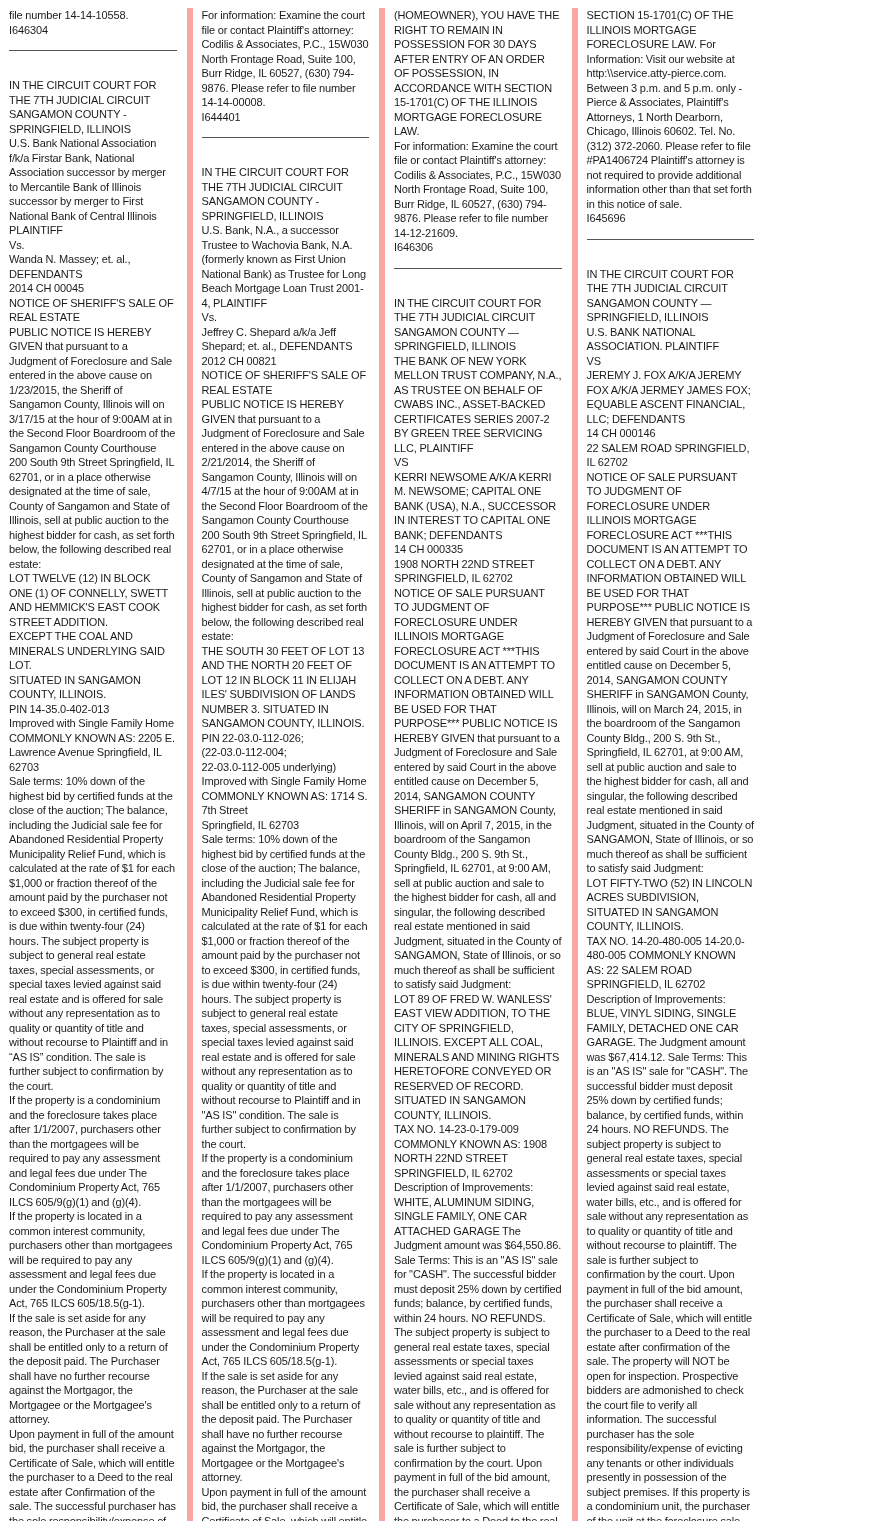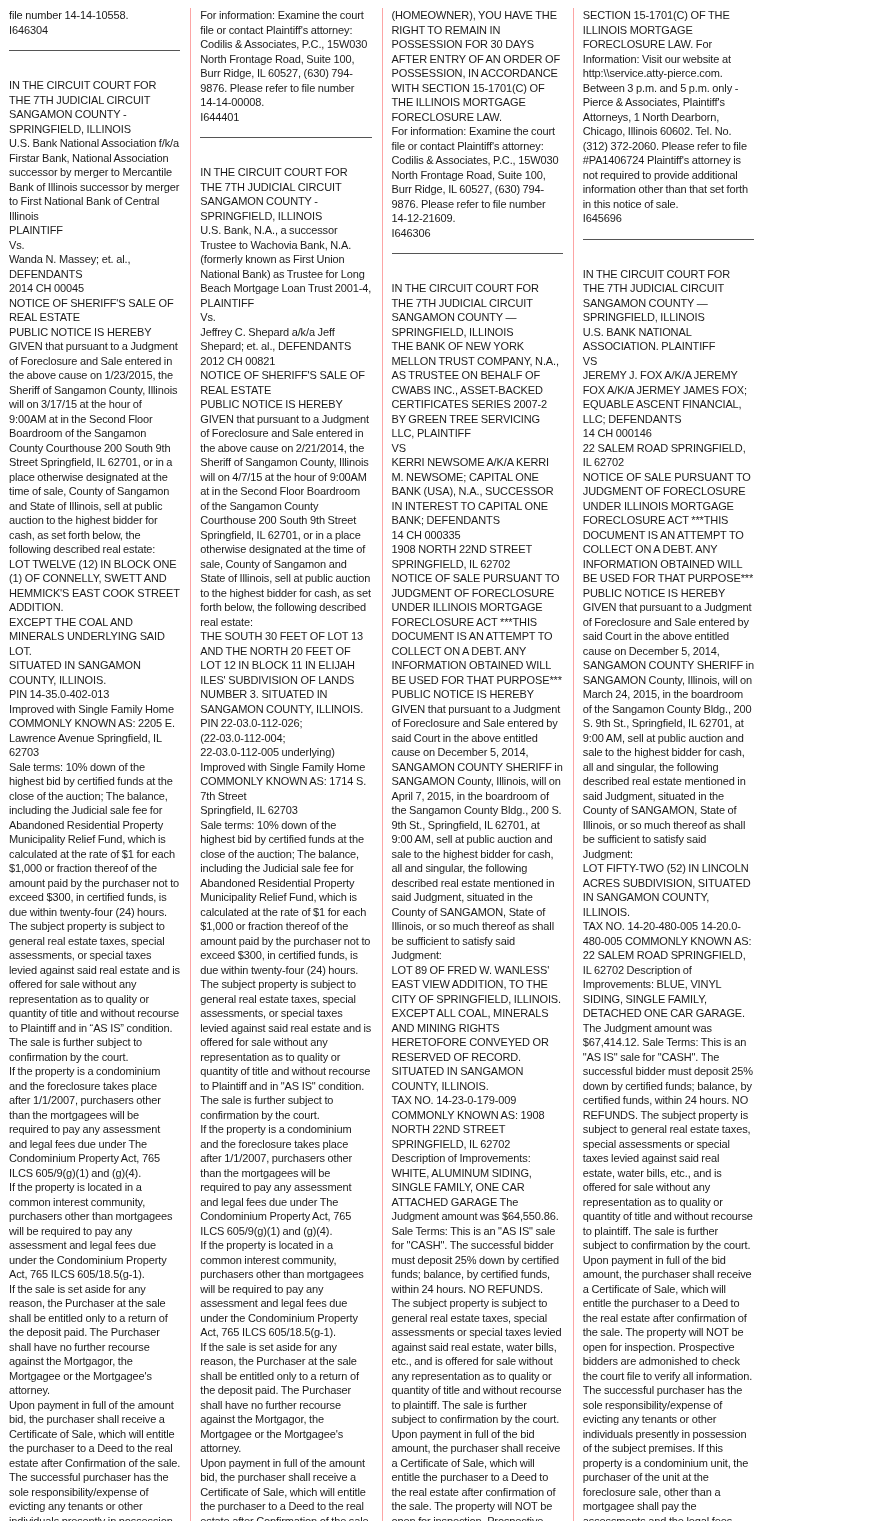--- a/index.html
+++ b/index.html
@@ -17,21 +17,21 @@
     width: 764px;
     height: 1521px;
     box-sizing: border-box;
     padding-top: 8px;
     background: #ffffff;
   }
   .col {
     flex: 1 1 0;
     box-sizing: border-box;
     padding: 0 10px 0 9px;
-    border-left: 1px solid #fca5a5;
+    border-left: 6px solid #fca5a5;
     overflow: hidden;
   }
   .col:first-child {
     border-left: none;
   }
   .block {
     font-family: "Liberation Sans", "DejaVu Sans", sans-serif;
     font-size: 11px;
     line-height: 14.5px;
     letter-spacing: -0.12px;

